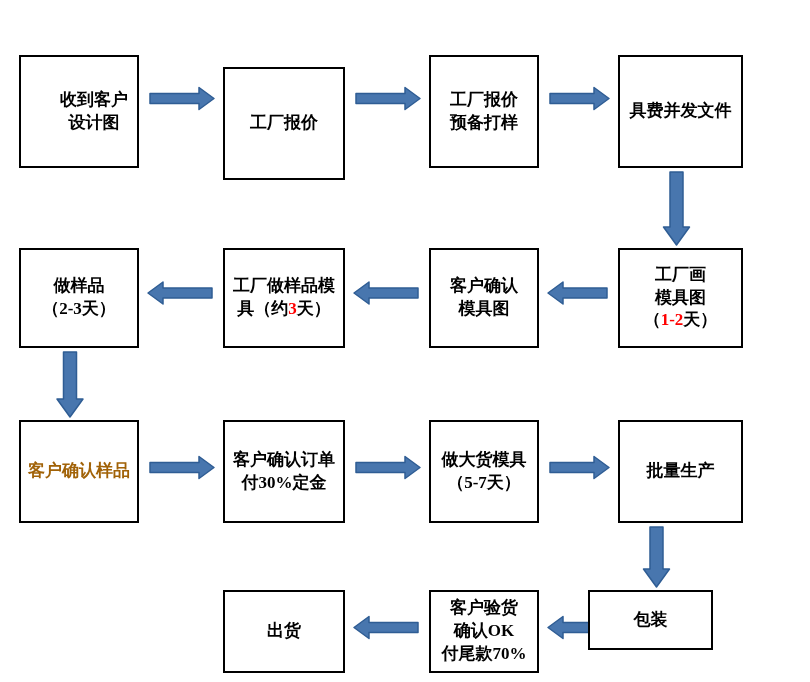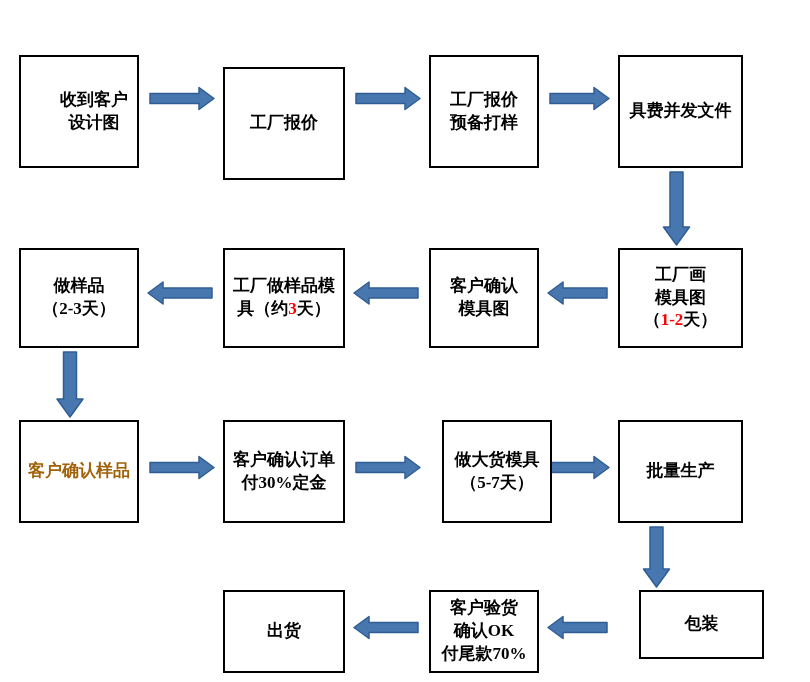--- a/index.html
+++ b/index.html
@@ -96,28 +96,28 @@
         <div><span style="color: rgb(0, 0, 0);">做样品</span></div>
         <div><span style="color: rgb(0, 0, 0);">（2-3天）</span></div>
       </div>
       <div class="flow-node" style="left: 19px; top: 420px; width: 120px; height: 103px; border-color: rgb(0, 0, 0);">
         <div><span style="color: #a16207; text-align: right;">客户确认样品</span></div>
       </div>
       <div class="flow-node" style="left: 223px; top: 420px; width: 122px; height: 103px; border-color: rgb(0, 0, 0);">
         <div><span style="color: rgb(0, 0, 0);">客户确认订单</span></div>
         <div><span style="color: rgb(0, 0, 0);">付30%定金</span></div>
       </div>
-      <div class="flow-node" style="left: 442px; top: 420px; width: 110px; height: 103px; border-color: rgb(0, 0, 0);">
+      <div class="flow-node" style="left: 429px; top: 420px; width: 110px; height: 103px; border-color: rgb(0, 0, 0);">
         <div><span style="color: rgb(0, 0, 0);">做大货模具</span></div>
         <div><span style="color: rgb(0, 0, 0);">（5-7天）</span></div>
       </div>
       <div class="flow-node" style="left: 618px; top: 420px; width: 125px; height: 103px; border-color: rgb(0, 0, 0);">
         <div><span style="color: rgb(0, 0, 0);">批量生产</span></div>
       </div>
-      <div class="flow-node" style="left: 639px; top: 590px; width: 125px; height: 69px; border-color: rgb(0, 0, 0);">
+      <div class="flow-node" style="left: 588px; top: 590px; width: 125px; height: 60px; border-color: rgb(0, 0, 0);">
         <div><span style="color: rgb(0, 0, 0);">包装</span></div>
       </div>
       <div class="flow-node" style="left: 429px; top: 590px; width: 110px; height: 83px; border-color: rgb(0, 0, 0);">
         <div><span style="color: rgb(0, 0, 0);">客户验货</span></div>
         <div><span style="color: rgb(0, 0, 0);">确认OK</span></div>
         <div><span style="color: rgb(0, 0, 0);">付尾款70%</span></div>
       </div>
       <div class="flow-node" style="left: 223px; top: 590px; width: 122px; height: 83px; border-color: rgb(0, 0, 0);">
         <div><span style="color: rgb(0, 0, 0);">出货</span></div>
       </div>

